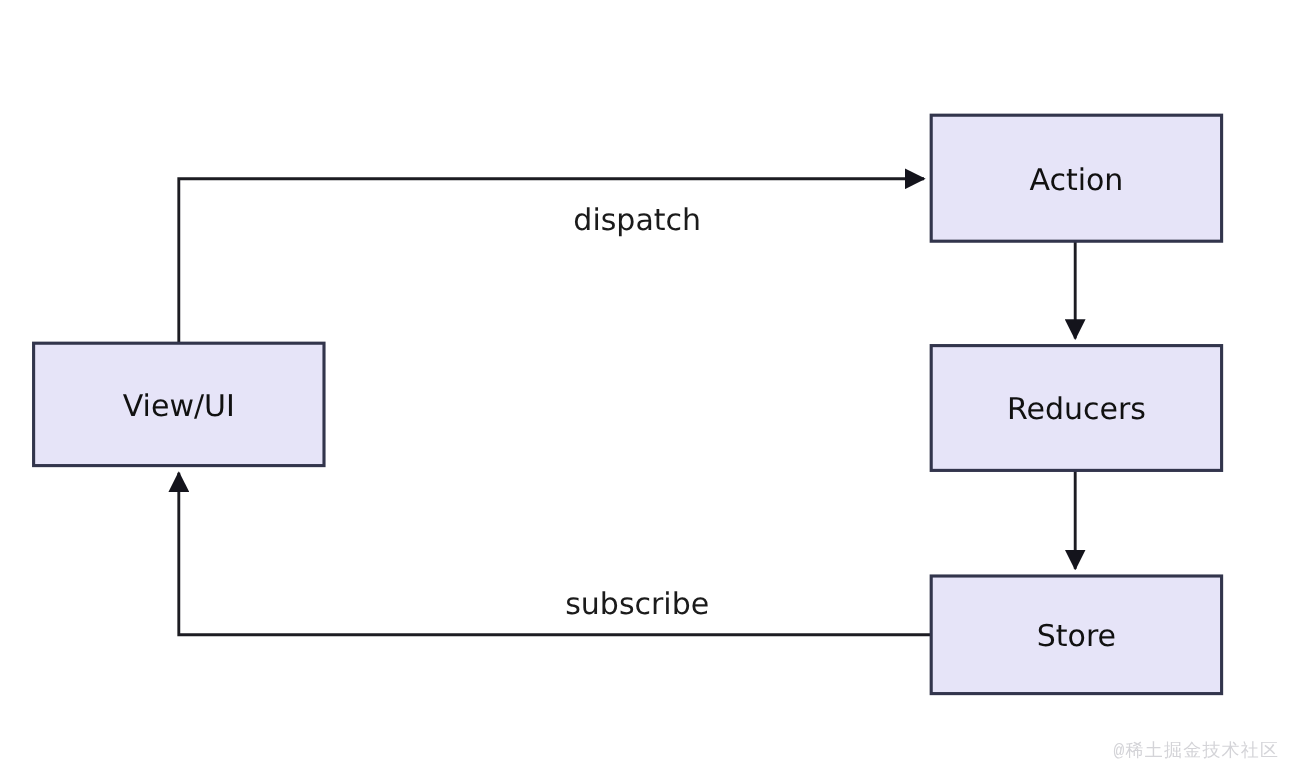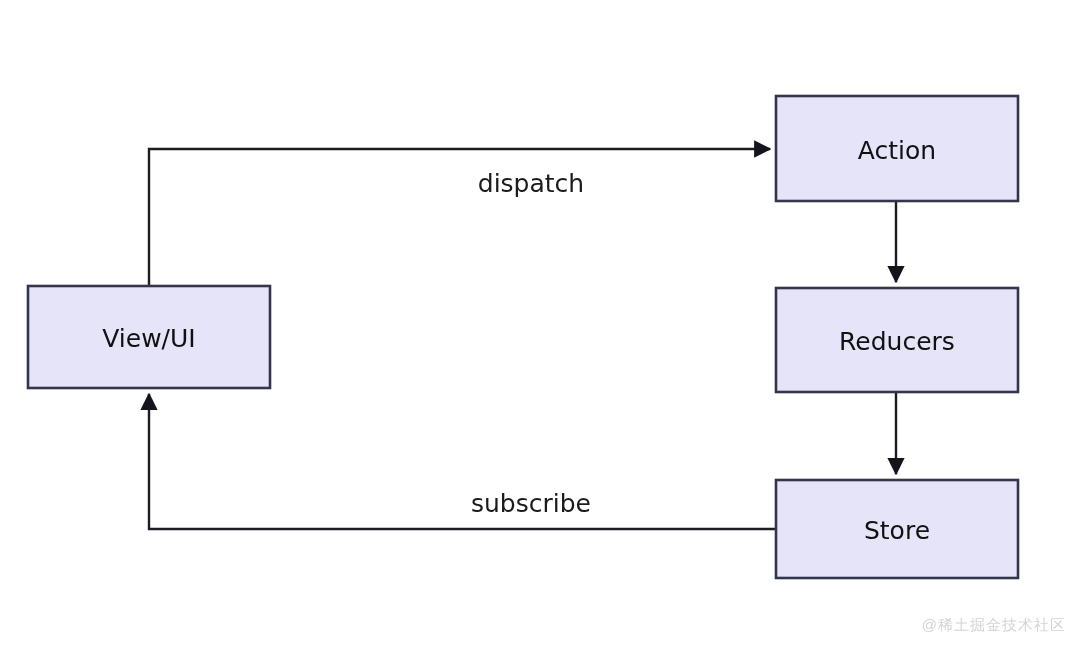--- a/index.html
+++ b/index.html
@@ -47,21 +47,21 @@
     font-family: "DejaVu Sans", "Liberation Sans", sans-serif;
     font-size: 25px;
     fill: #1b1b1b;
     text-anchor: middle;
     dominant-baseline: central;
   }
   .watermark {
     position: absolute;
     right: 14px;
     bottom: 10px;
-    font-family: Liberation Sans, sans-serif;
+    font-family: Liberation Mono, monospace;
     font-size: 15px;
     color: #d4d4d8;
     letter-spacing: 1px;
     white-space: nowrap;
     user-select: none;
   }
 </style>
 </head>
 <body>
 

